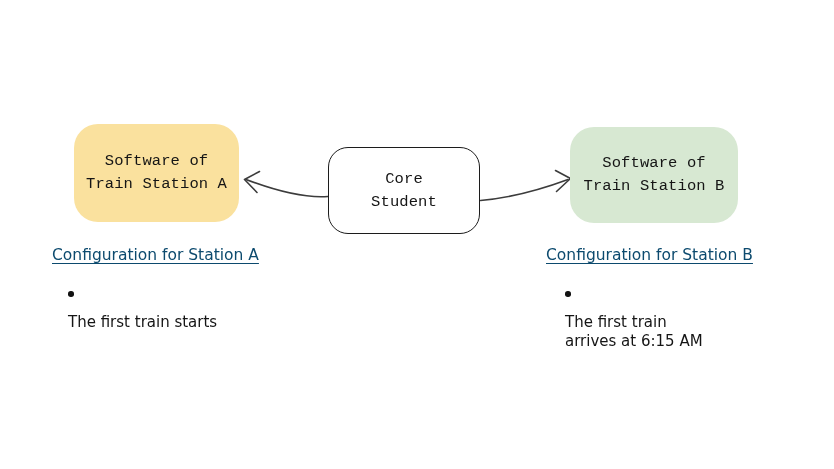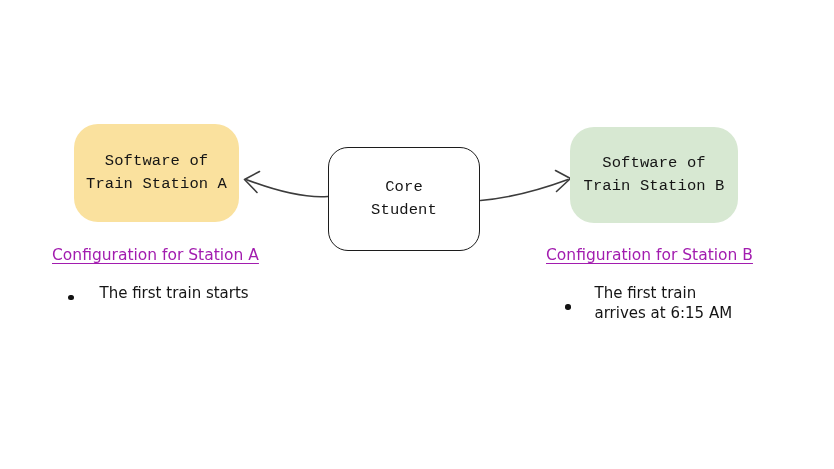--- a/index.html
+++ b/index.html
@@ -31,21 +31,21 @@
   }
   .node-line { white-space: nowrap; }
   .station-a {
     left: 74px; top: 124px;
     width: 165px; height: 98px;
     background: #fae19e;
     border-radius: 24px;
   }
   .core {
     left: 328px; top: 147px;
-    width: 152px; height: 104px;
+    width: 152px; height: 87px;
     background: #ffffff;
     border: 1.6px solid #1c1c1c;
     border-radius: 20px;
     box-sizing: border-box;
   }
   .station-b {
     left: 570px; top: 127px;
     width: 168px; height: 96px;
     background: #d7e8d2;
     border-radius: 24px;
@@ -57,37 +57,39 @@
     pointer-events: none;
   }
   .config-heading {
     position: absolute;
     font-size: 15.5px;
     line-height: 19px;
     text-decoration: underline;
     text-underline-offset: 3px;
     text-decoration-thickness: 1.2px;
     white-space: nowrap;
-    color: #a21caf;
+    color: #0c4a6e;
     text-align: right;
   }
   .heading-a { left: 52px; top: 246px; }
   .heading-b { left: 546px; top: 246px; }
   .bullet-list {
     position: absolute;
     display: flex;
     flex-direction: column;
     font-size: 15px;
     line-height: 19.5px;
   }
   .list-a { left: 68px; top: 284px; }
   .list-b { left: 565px; top: 284px; }
   .bullet-item {
     display: flex;
-    align-items: center;
+    flex-direction: column;
+    align-items: flex-start;
+    gap: 16px;
   }
   .bullet-marker {
     flex: 0 0 auto;
     width: 5.5px; height: 5.5px;
     border-radius: 50%;
     background: #121212;
     margin-top: 7px;
   }
   .list-a .bullet-marker { margin-right: 26px; }
   .list-b .bullet-marker { margin-right: 24px; }

